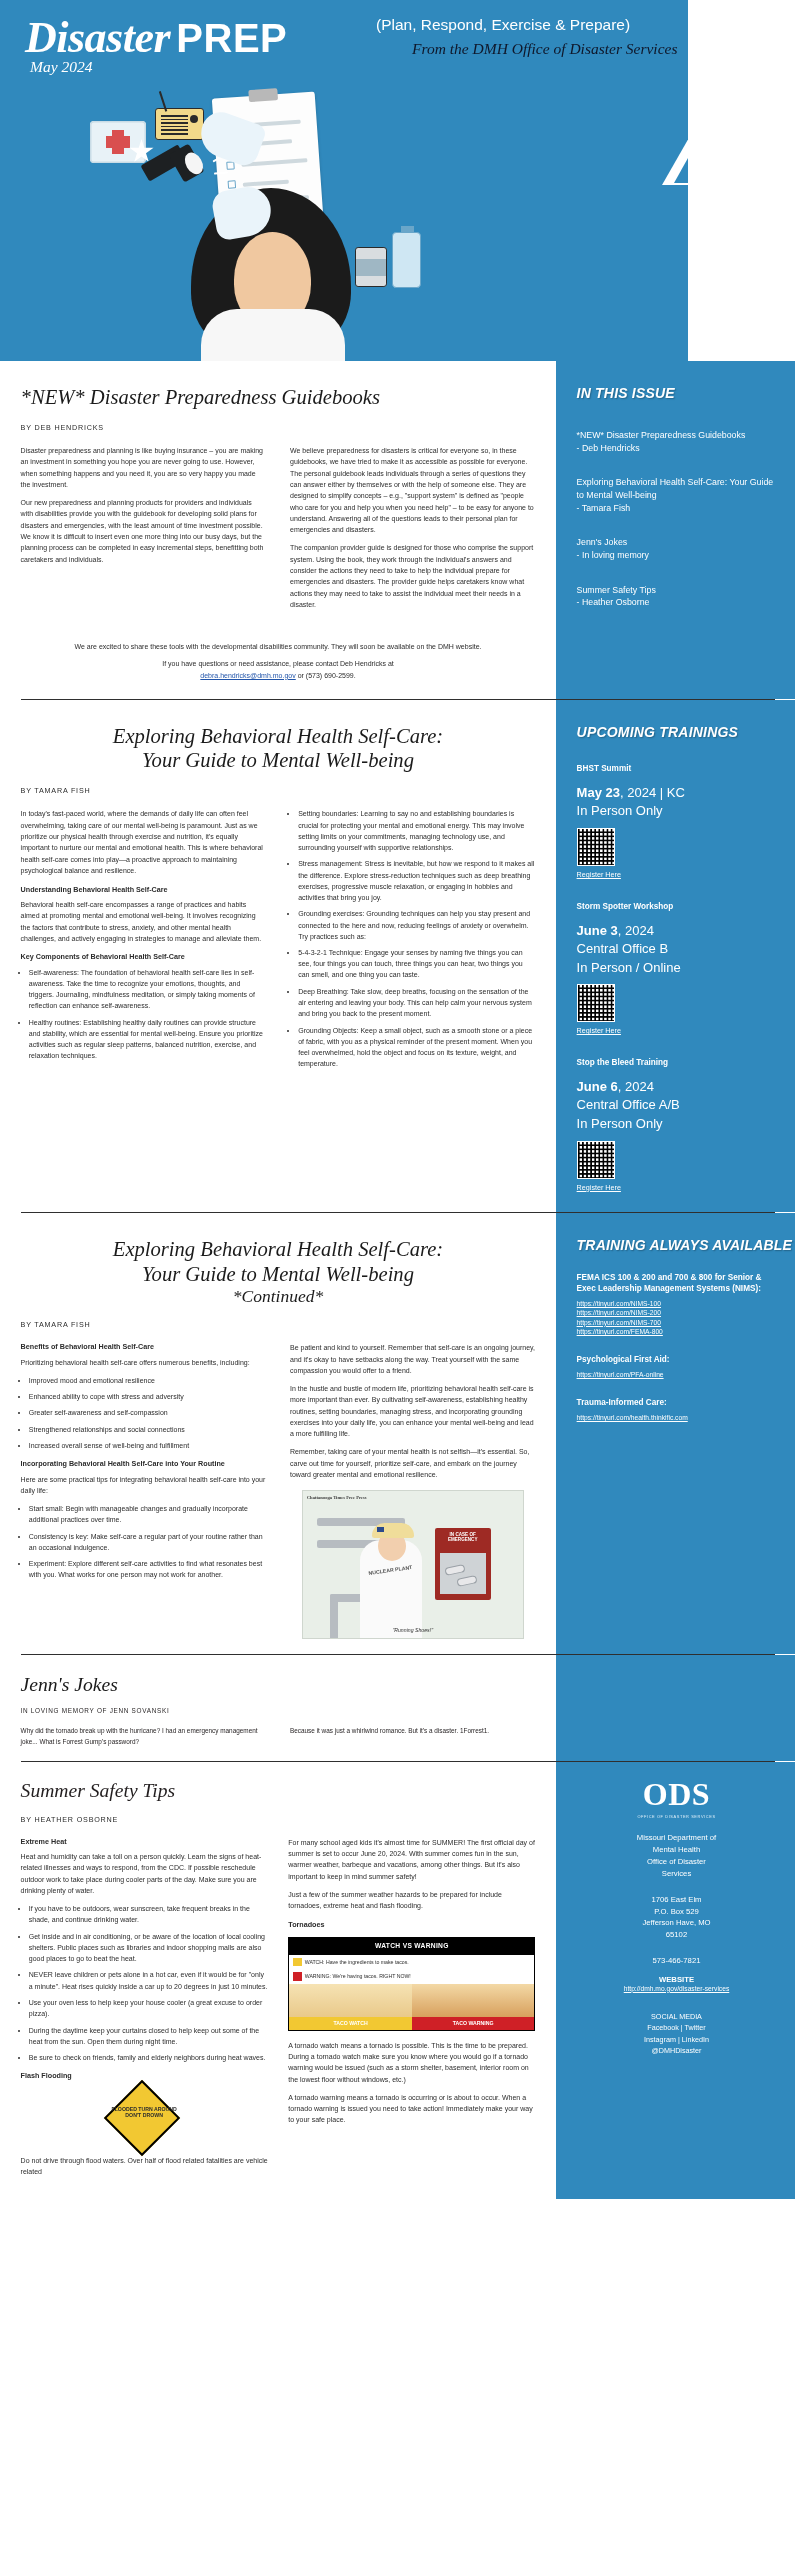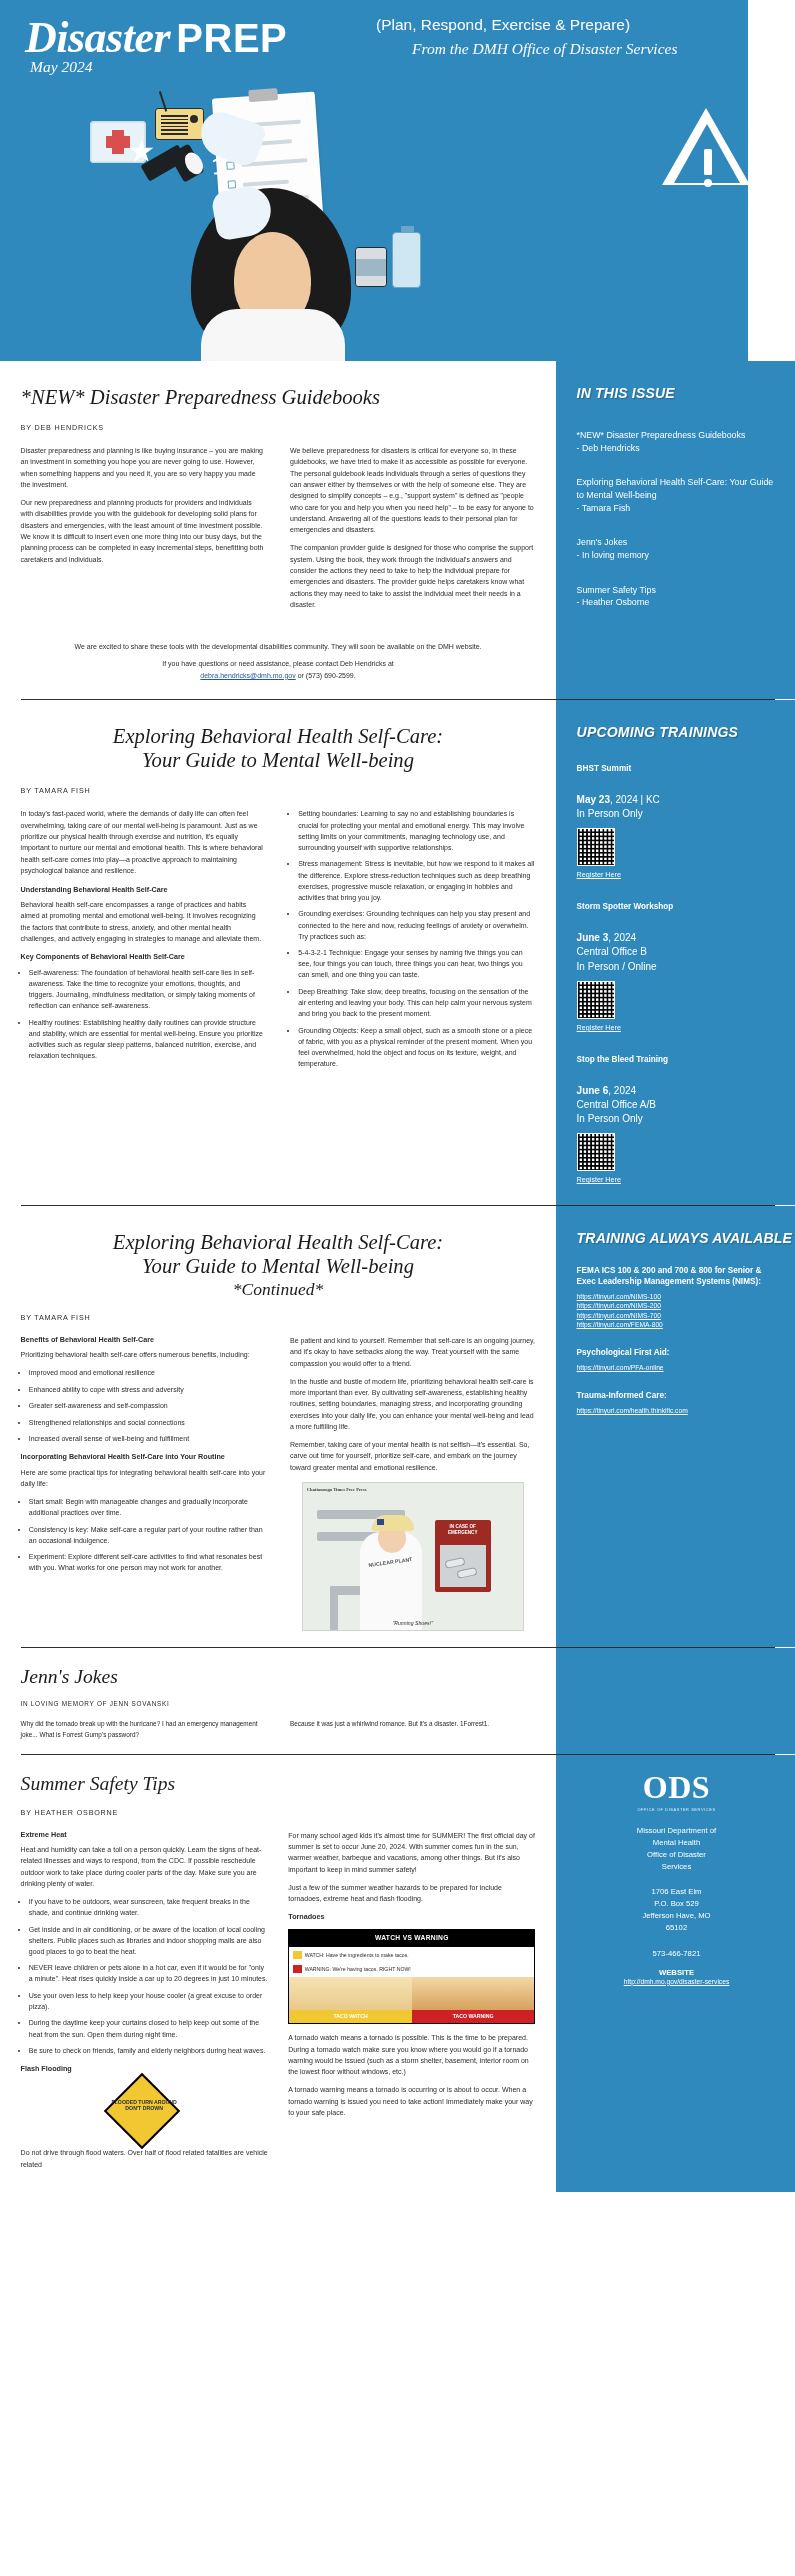--- a/index.html
+++ b/index.html
@@ -7,21 +7,21 @@
   body {
     font-family: "Liberation Sans", sans-serif;
     background: #ffffff;
     color: #231f20;
   }
   .page { width: 796px; position: relative; background:#fff; }
 
   
   .masthead {
     background: #3089bd;
-    width: 748px;
+    width: 688px;
     height: 361px;
     position: relative;
     overflow: hidden;
   }
   .mast-title {
     position: absolute; left: 25px; top: 12.4px;
     white-space: nowrap;
   }
   .mast-disaster {
     font-family: "Liberation Serif", serif;
@@ -41,21 +41,21 @@
     font-size: 15.5px; color:#fff;
   }
   .mast-paren {
     position: absolute; left: 376px; top: 15.5px;
     font-family: "Liberation Sans", sans-serif;
     font-size: 15.5px; color: #fff;
   }
   .mast-from {
     position: absolute; left: 412px; top: 40px;
     font-family: "Liberation Serif", serif; font-style: italic;
-    font-size: 15.5px; color: #ffffff;
+    font-size: 15.5px; color: #0f172a;
   }
   
   .hero { position:absolute; left:0; top:77px; width:796px; height:283px; }
   .art-firstaid {
     position:absolute; left:90px; top:44px; width:56px; height:42px;
     background:#e8f2f7; border-radius:4.1px;
     box-shadow: inset 0 0 0 1.5px #c9dce6;
   }
   .art-firstaid:before {
     content:""; position:absolute; left:21.6px; top:9.3px; width:12.4px; height:24px;
@@ -172,21 +172,21 @@
   }
   .side-body { padding: 0 19.6px 20.6px 20.6px; }
   .toc-item {
     font-size: 8.8px; line-height:1.46; color:#fff; margin-top: 21.6px;
     font-family:"Liberation Sans", sans-serif;
   }
   .toc-item:first-child { margin-top: 27px; }
 
   .train { margin-top: 23px; }
   .train-name { font-size:8.2px; font-weight:700; line-height:1.3; }
-  .train-when { font-size:10px; line-height:1.42; margin-top:18px; }
+  .train-when { font-size:13px; line-height:1.42; margin-top:9px; }
   .train-when b { font-weight:700; }
   .qr {
     width: 38px; height: 38px; margin-top: 7.2px;
     background:#fff;
     background-image:
       linear-gradient(90deg, #000 50%, transparent 50%),
       linear-gradient(0deg, #000 50%, transparent 50%);
     background-size: 4.1px 4.1px, 4.1px 4.1px;
     border: 1.5px solid #fff;
   }
@@ -688,19 +688,25 @@
           <div>1706 East Elm</div>
           <div>P.O. Box 529</div>
           <div>Jefferson Have, MO</div>
           <div>65102</div>
         </div>
         <div class="ods-addr">573-466-7821</div>
         <div class="ods-web">WEBSITE</div>
         <div>
             <a class="side-link" style="text-align:center" href="#">http://dmh.mo.gov/disaster-services</a>
           </div>
+        <div class="ods-social">
+          <div>SOCIAL MEDIA</div>
+          <div>Facebook | Twitter</div>
+          <div>Instagram | LinkedIn</div>
+          <div>@DMHDisaster</div>
+        </div>
       </div>
     </div>
   </div>
 
 
 </div>
 
 
 </body></html>

